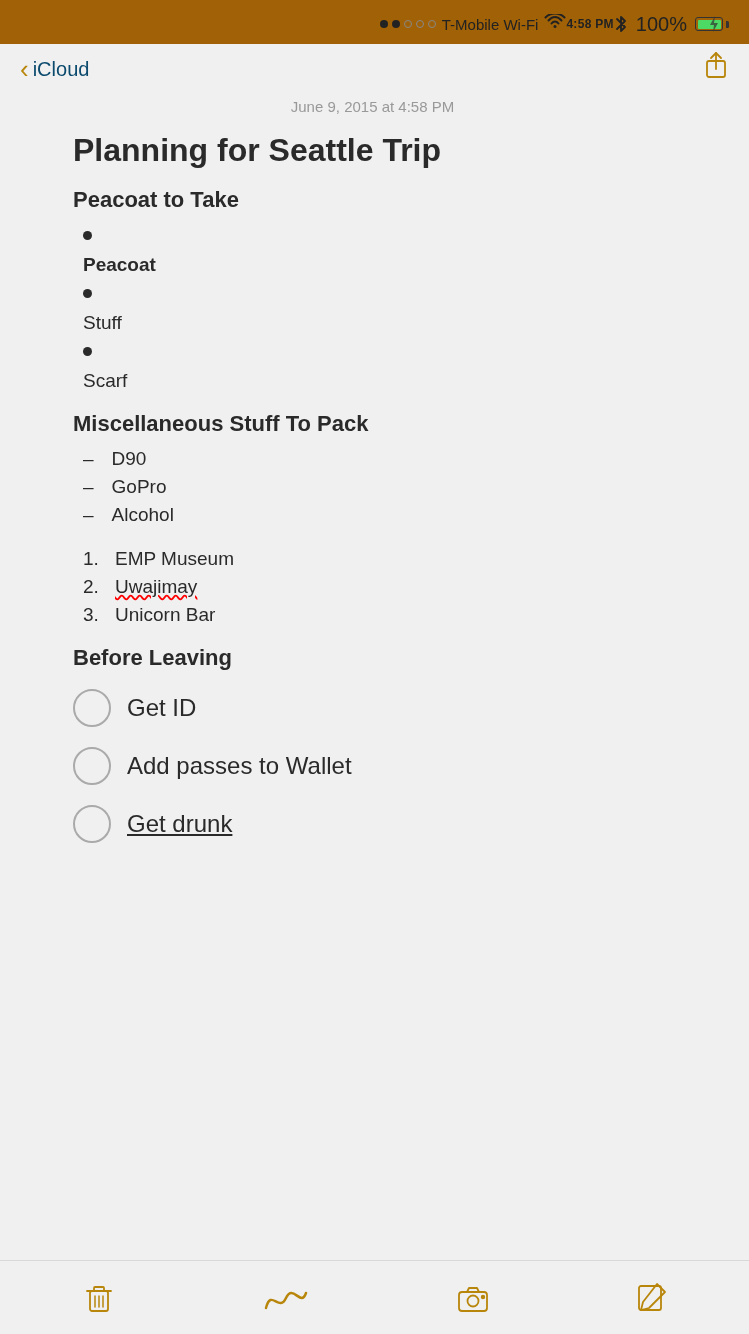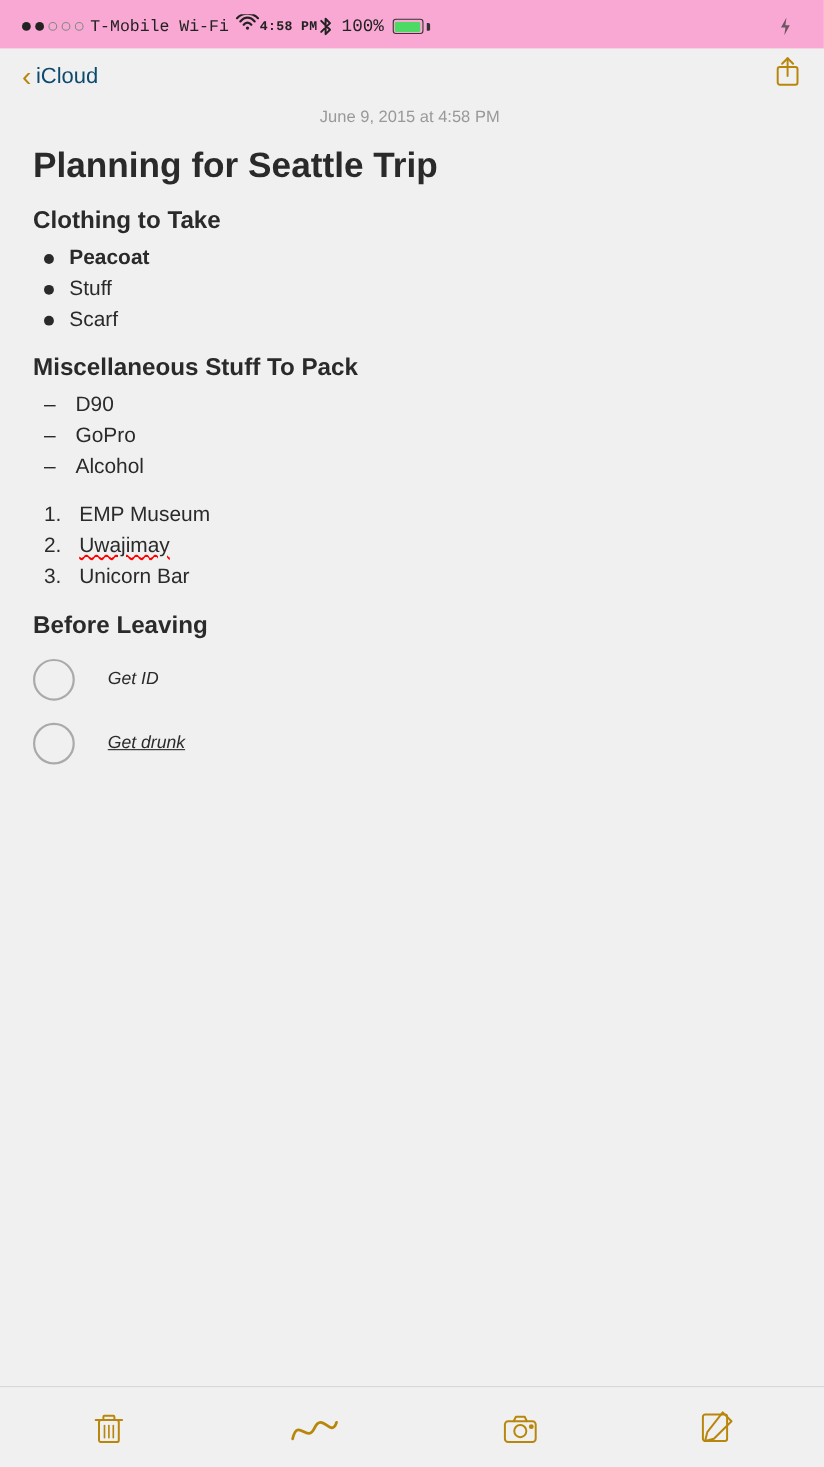--- a/index.html
+++ b/index.html
@@ -11,25 +11,24 @@
       background: #f0f0f0;
       font-family: -apple-system, 'Helvetica Neue', Arial, sans-serif;
       position: relative;
       overflow-x: hidden;
     }
 
     
     .status-bar {
       display: flex;
       align-items: center;
-      justify-content: flex-start;
+      justify-content: flex-end;
       padding: 8px 20px 4px 20px;
       height: 44px;
-      background: #f9a8d4;
-      font-family: Liberation Mono, monospace;
+      background: #a16207;
     }
     .status-left {
       display: flex;
       align-items: center;
       gap: 6px;
       font-size: 15px;
       font-weight: 500;
       color: #222;
     }
     .signal-dots {
@@ -48,21 +47,21 @@
     .status-center {
       font-size: 12px;
       font-weight: 600;
       color: #222;
       letter-spacing: 0.3px;
     }
     .status-right {
       display: flex;
       align-items: center;
       gap: 8px;
-      font-size: 16px;
+      font-size: 20px;
       color: #222;
       font-weight: 500;
     }
     .battery-container {
       display: flex;
       align-items: center;
       gap: 3px;
     }
     .battery-body {
       width: 28px;
@@ -128,20 +127,21 @@
     .note-date {
       text-align: center;
       color: #999;
       font-size: 15px;
       padding: 4px 4px 16px 0;
     }
 
     
     .note-content {
       padding: 0 30px;
+      margin-left: 43px;
     }
 
     .note-title {
       font-size: 32px;
       font-weight: 800;
       color: #2a2a2a;
       margin-bottom: 18px;
       line-height: 1.2;
     }
 
@@ -158,20 +158,21 @@
       margin-bottom: 16px;
     }
     .bullet-list li {
       display: flex;
       align-items: flex-start;
       gap: 14px;
       font-size: 19px;
       color: #2a2a2a;
       padding: 3px 0;
       padding-left: 10px;
+      flex-direction: column;
     }
     .bullet-list li .bullet-dot {
       width: 9px;
       height: 9px;
       border-radius: 50%;
       background: #2a2a2a;
       flex-shrink: 0;
       margin-top: 7px;
     }
     .bullet-list li.bold-item {
@@ -224,25 +225,24 @@
 
     
     .checklist {
       list-style: none;
       padding: 0;
       margin-bottom: 16px;
     }
     .checklist li {
       display: flex;
       align-items: center;
-      gap: 30px;
-      font-size: 16px;
+      gap: 16px;
+      font-size: 24px;
       color: #2a2a2a;
       padding: 10px 0;
-      font-style: italic;
     }
     .check-circle {
       width: 38px;
       height: 38px;
       border-radius: 50%;
       border: 2px solid #aaa;
       background: transparent;
       flex-shrink: 0;
     }
     .underline-item {
@@ -347,21 +347,21 @@
     </svg>
   </div>
 </div>
 
 <div class="note-date">June 9, 2015 at 4:58 PM</div>
 
 <div class="note-content">
 
   <div class="note-title">Planning for Seattle Trip</div>
 
-  <div class="section-heading">Clothing to Take</div>
+  <div class="section-heading">Peacoat to Take</div>
   <ul class="bullet-list">
     <li class="bold-item">
       <span class="bullet-dot"></span>
       <span>Peacoat</span>
     </li>
     <li>
       <span class="bullet-dot"></span>
       <span>Stuff</span>
     </li>
     <li>
@@ -399,20 +399,24 @@
       <span class="num">3.</span>
       <span>Unicorn Bar</span>
     </li>
   </ol>
 
   <div class="section-heading">Before Leaving</div>
   <ul class="checklist">
     <li>
       <div class="check-circle"></div>
       <span>Get ID</span>
+    </li>
+    <li>
+      <div class="check-circle"></div>
+      <span>Add passes to Wallet</span>
     </li>
     <li>
       <div class="check-circle"></div>
       <span class="underline-item">Get drunk</span>
     </li>
   </ul>
 
 </div>
 
 <div class="bottom-toolbar">

